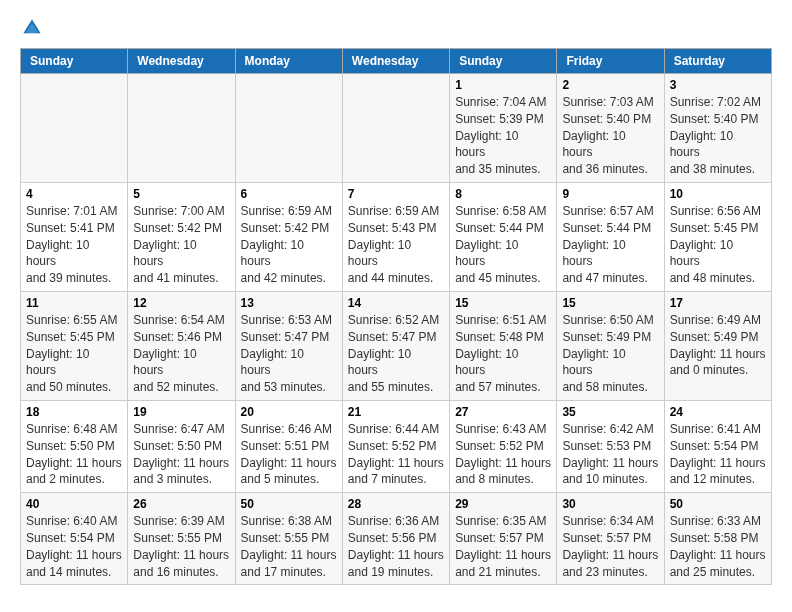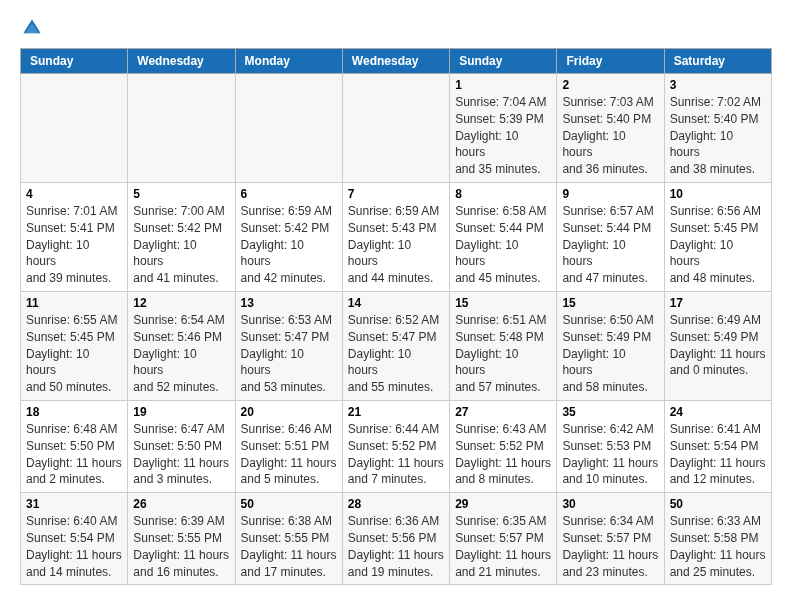--- a/index.html
+++ b/index.html
@@ -221,21 +221,21 @@
           <span class="day-num">35</span>
           <div class="day-info">Sunrise: 6:42 AM<br>Sunset: 5:53 PM<br>Daylight: 11 hours<br>and 10 minutes.</div>
         </td>
         <td>
           <span class="day-num">24</span>
           <div class="day-info">Sunrise: 6:41 AM<br>Sunset: 5:54 PM<br>Daylight: 11 hours<br>and 12 minutes.</div>
         </td>
       </tr>
       <tr>
         <td>
-          <span class="day-num">31</span>
+          <span class="day-num">40</span>
           <div class="day-info">Sunrise: 6:40 AM<br>Sunset: 5:54 PM<br>Daylight: 11 hours<br>and 14 minutes.</div>
         </td>
         <td>
           <span class="day-num">26</span>
           <div class="day-info">Sunrise: 6:39 AM<br>Sunset: 5:55 PM<br>Daylight: 11 hours<br>and 16 minutes.</div>
         </td>
         <td>
           <span class="day-num">50</span>
           <div class="day-info">Sunrise: 6:38 AM<br>Sunset: 5:55 PM<br>Daylight: 11 hours<br>and 17 minutes.</div>
         </td>

